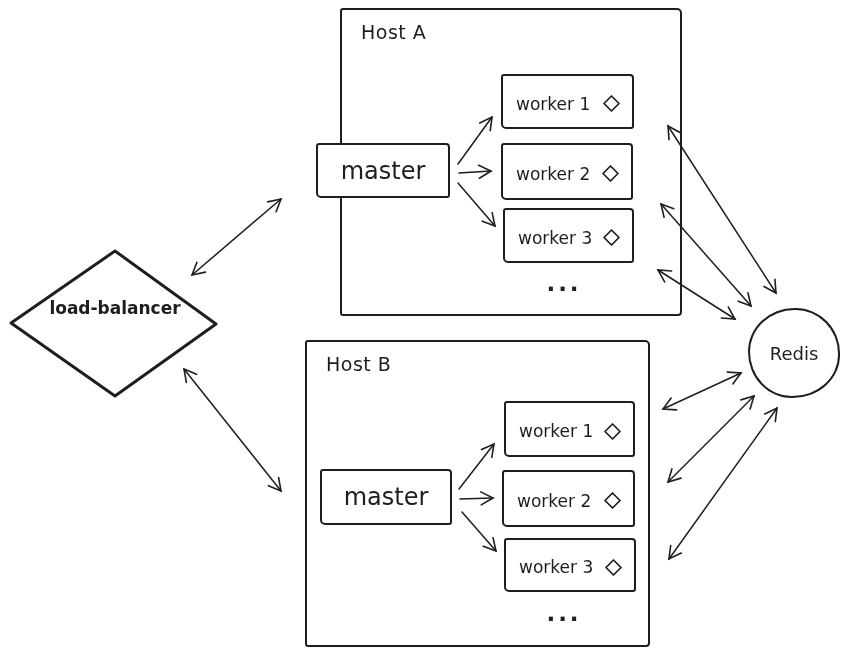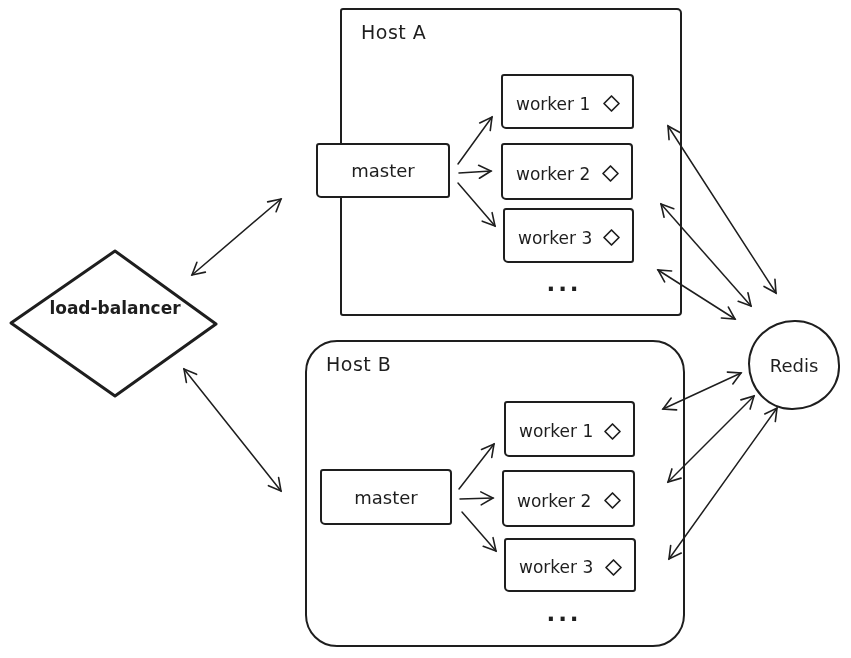--- a/index.html
+++ b/index.html
@@ -36,21 +36,21 @@
   .node {
     position: absolute;
     border: 2px solid var(--ink);
     border-radius: 3px 4px 3px 5px;
     background: #ffffff;
     display: flex;
     align-items: center;
     z-index: 3;
     font-size: 17px;
   }
-  .master { justify-content: center; font-size: 18px; }
+  .master { justify-content: center; font-size: 24px; }
   .worker { justify-content: space-between; padding: 4px 11px 0 13px; }
   .dia-icon { flex: 0 0 auto; display: block; }
   .ellipsis {
     position: absolute;
     width: 48px;
     text-align: center;
     font-size: 23px;
     font-weight: 700;
     letter-spacing: 3px;
     z-index: 3;
@@ -60,21 +60,21 @@
     left: 10px; top: 296px;
     width: 210px;
     text-align: center;
     font-size: 17px;
     line-height: 1.45;
     z-index: 3;
     font-weight: bold;
   }
   .redis-circle {
     position: absolute;
-    left: 748px; top: 320px;
+    left: 748px; top: 308px;
     width: 92px; height: 90px;
     border: 2px solid var(--ink);
     border-radius: 51% 49% 52% 48% / 49% 51% 48% 52%;
     background: #ffffff;
     display: flex;
     align-items: center;
     justify-content: center;
     font-size: 18px;
     z-index: 3;
   }
@@ -141,21 +141,21 @@
 
   <div class="node worker" style="left:503px; top:208px; width:131px; height:55px;">
     <span>worker 3</span>
     <svg class="dia-icon" width="19" height="19" viewBox="0 0 19 19">
       <path d="M9.5,2 L17,9.5 L9.5,17 L2,9.5 Z" fill="none" stroke="#1e1e1e" stroke-width="1.7" stroke-linejoin="round"></path>
     </svg>
   </div>
 
   <div class="ellipsis" style="left:540px; top:270px;">...</div>
 
-  <div class="host-box" style="left:305px; top:340px; width:380px; height:307px;border-radius:32px;">
+  <div class="host-box" style="left:305px; top:340px; width:345px; height:307px;">
     <div class="host-title">Host B</div>
   </div>
 
   <div class="node master" style="left:320px; top:469px; width:132px; height:56px;">
     <span>master</span>
   </div>
 
   <div class="node worker" style="left:504px; top:401px; width:131px; height:56px;">
     <span>worker 1</span>
     <svg class="dia-icon" width="19" height="19" viewBox="0 0 19 19">

